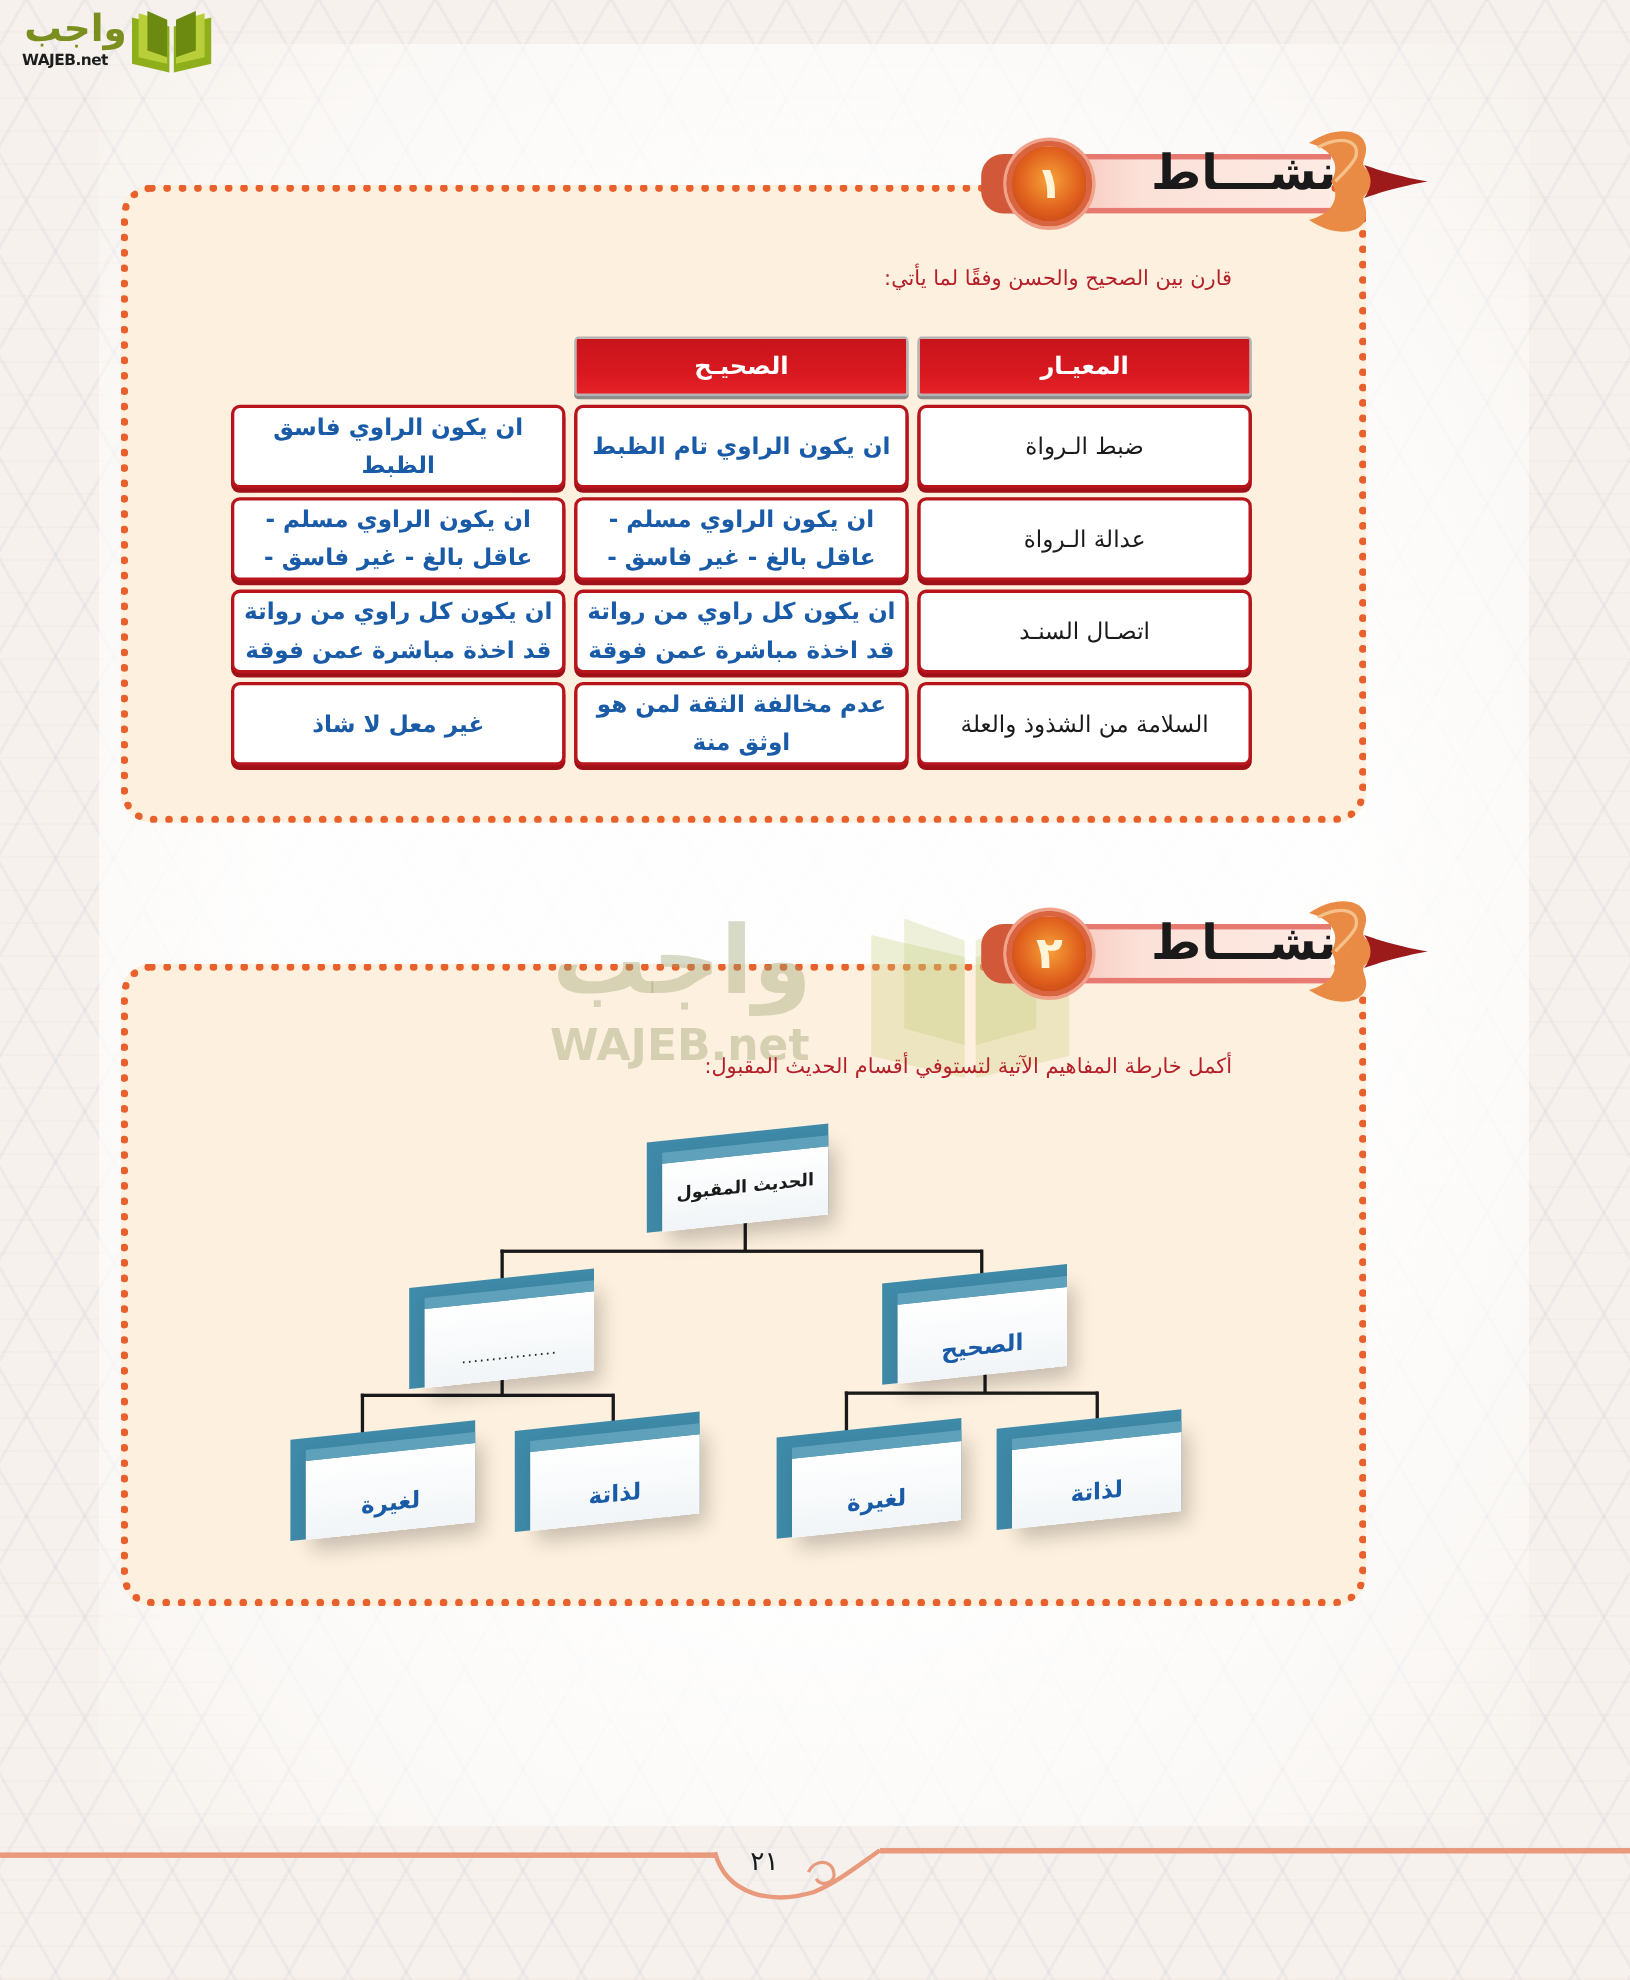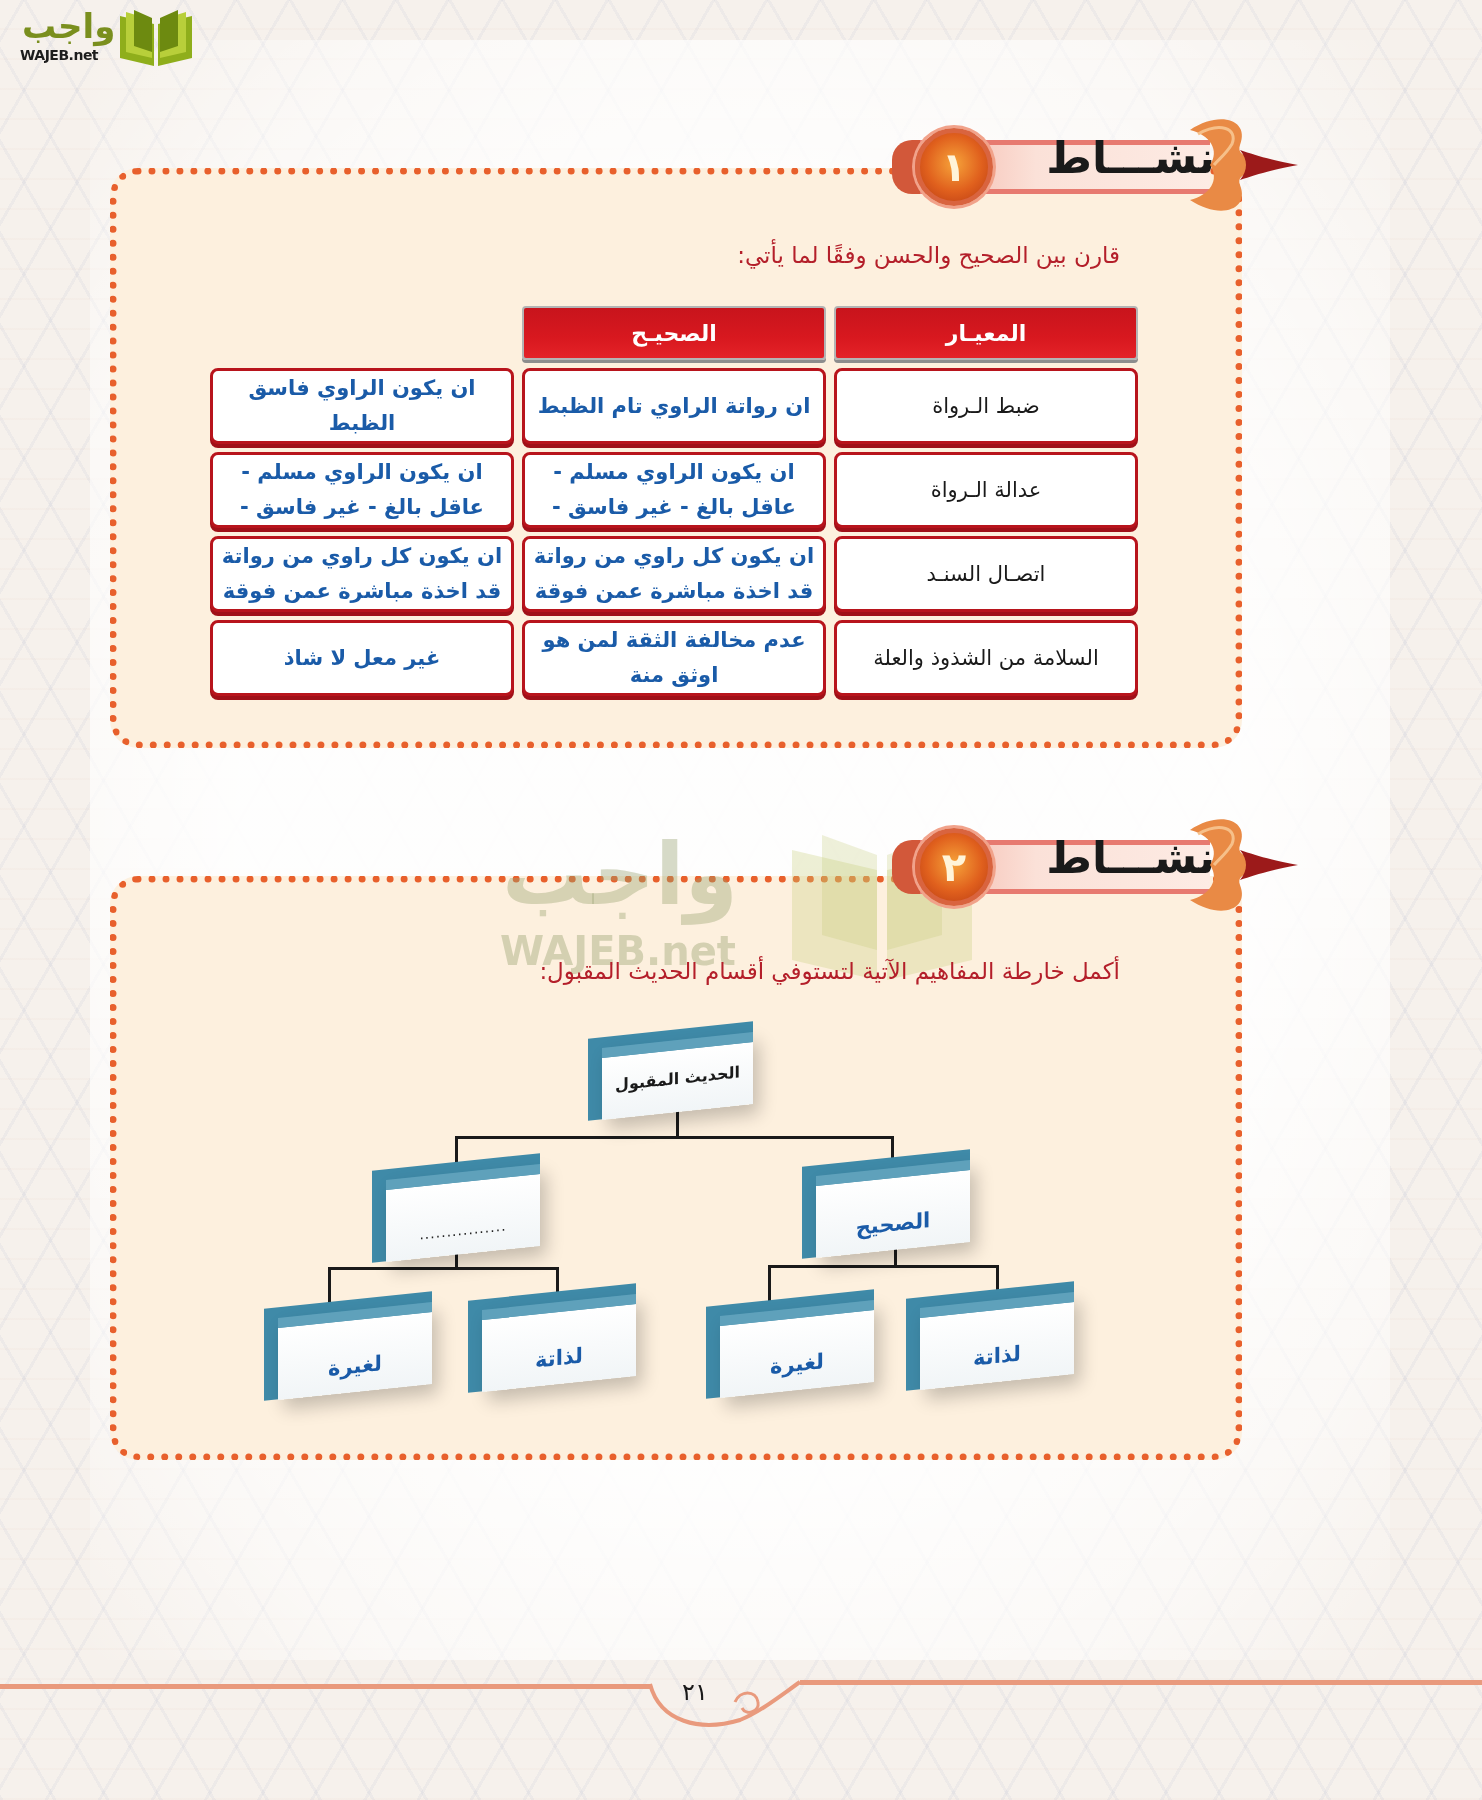--- a/index.html
+++ b/index.html
@@ -61,21 +61,21 @@
     font-size: 40px; font-weight: bold; color: #fff4d8;
   }
   .badge-scallop {
     position: absolute; left: 12px; top: 30px; width: 42px; height: 54px;
     background: #d2583a; border-radius: 20px 0 0 20px;
   }
   .badge-orn { position: absolute; left: 300px; top: 0; width: 120px; height: 110px; }
 
   
   .instr {
-    position: absolute; direction: rtl; color: #b41f2a; font-size: 23px;
+    position: absolute; direction: rtl; color: #b41f2a; font-size: 19px;
   }
   .instr-1 { right: 362px; top: 242px; }
   .instr-2 { right: 362px; top: 958px; }
 
   
   .tbl { position: absolute; left: 210px; top: 306px; width: 928px; }
   .tbl-row { display: flex; flex-direction: row-reverse; gap: 8px; margin-bottom: 8px; }
   .th {
     width: 304px; height: 54px;
     background: linear-gradient(180deg, #c8141c 0%, #d8181f 60%, #e42228 100%);
@@ -165,21 +165,21 @@
 
 <div class="instr instr-1">قارن بين الصحيح والحسن وفقًا لما يأتي:</div>
 
 <div class="tbl">
   <div class="tbl-row">
     <div class="th">المعيـار</div>
     <div class="th">الصحيـح</div>
   </div>
   <div class="tbl-row">
     <div class="td label">ضبط الـرواة</div>
-    <div class="td answer">ان رواتة الراوي تام الظبط</div>
+    <div class="td answer">ان يكون الراوي تام الظبط</div>
     <div class="td answer">ان يكون الراوي فاسق الظبط</div>
   </div>
   <div class="tbl-row">
     <div class="td label">عدالة الـرواة</div>
     <div class="td answer">ان يكون الراوي مسلم - عاقل بالغ - غير فاسق -</div>
     <div class="td answer">ان يكون الراوي مسلم - عاقل بالغ - غير فاسق -</div>
   </div>
   <div class="tbl-row">
     <div class="td label">اتصـال السنـد</div>
     <div class="td answer">ان يكون كل راوي من رواتة قد اخذة مباشرة عمن فوقة</div>

